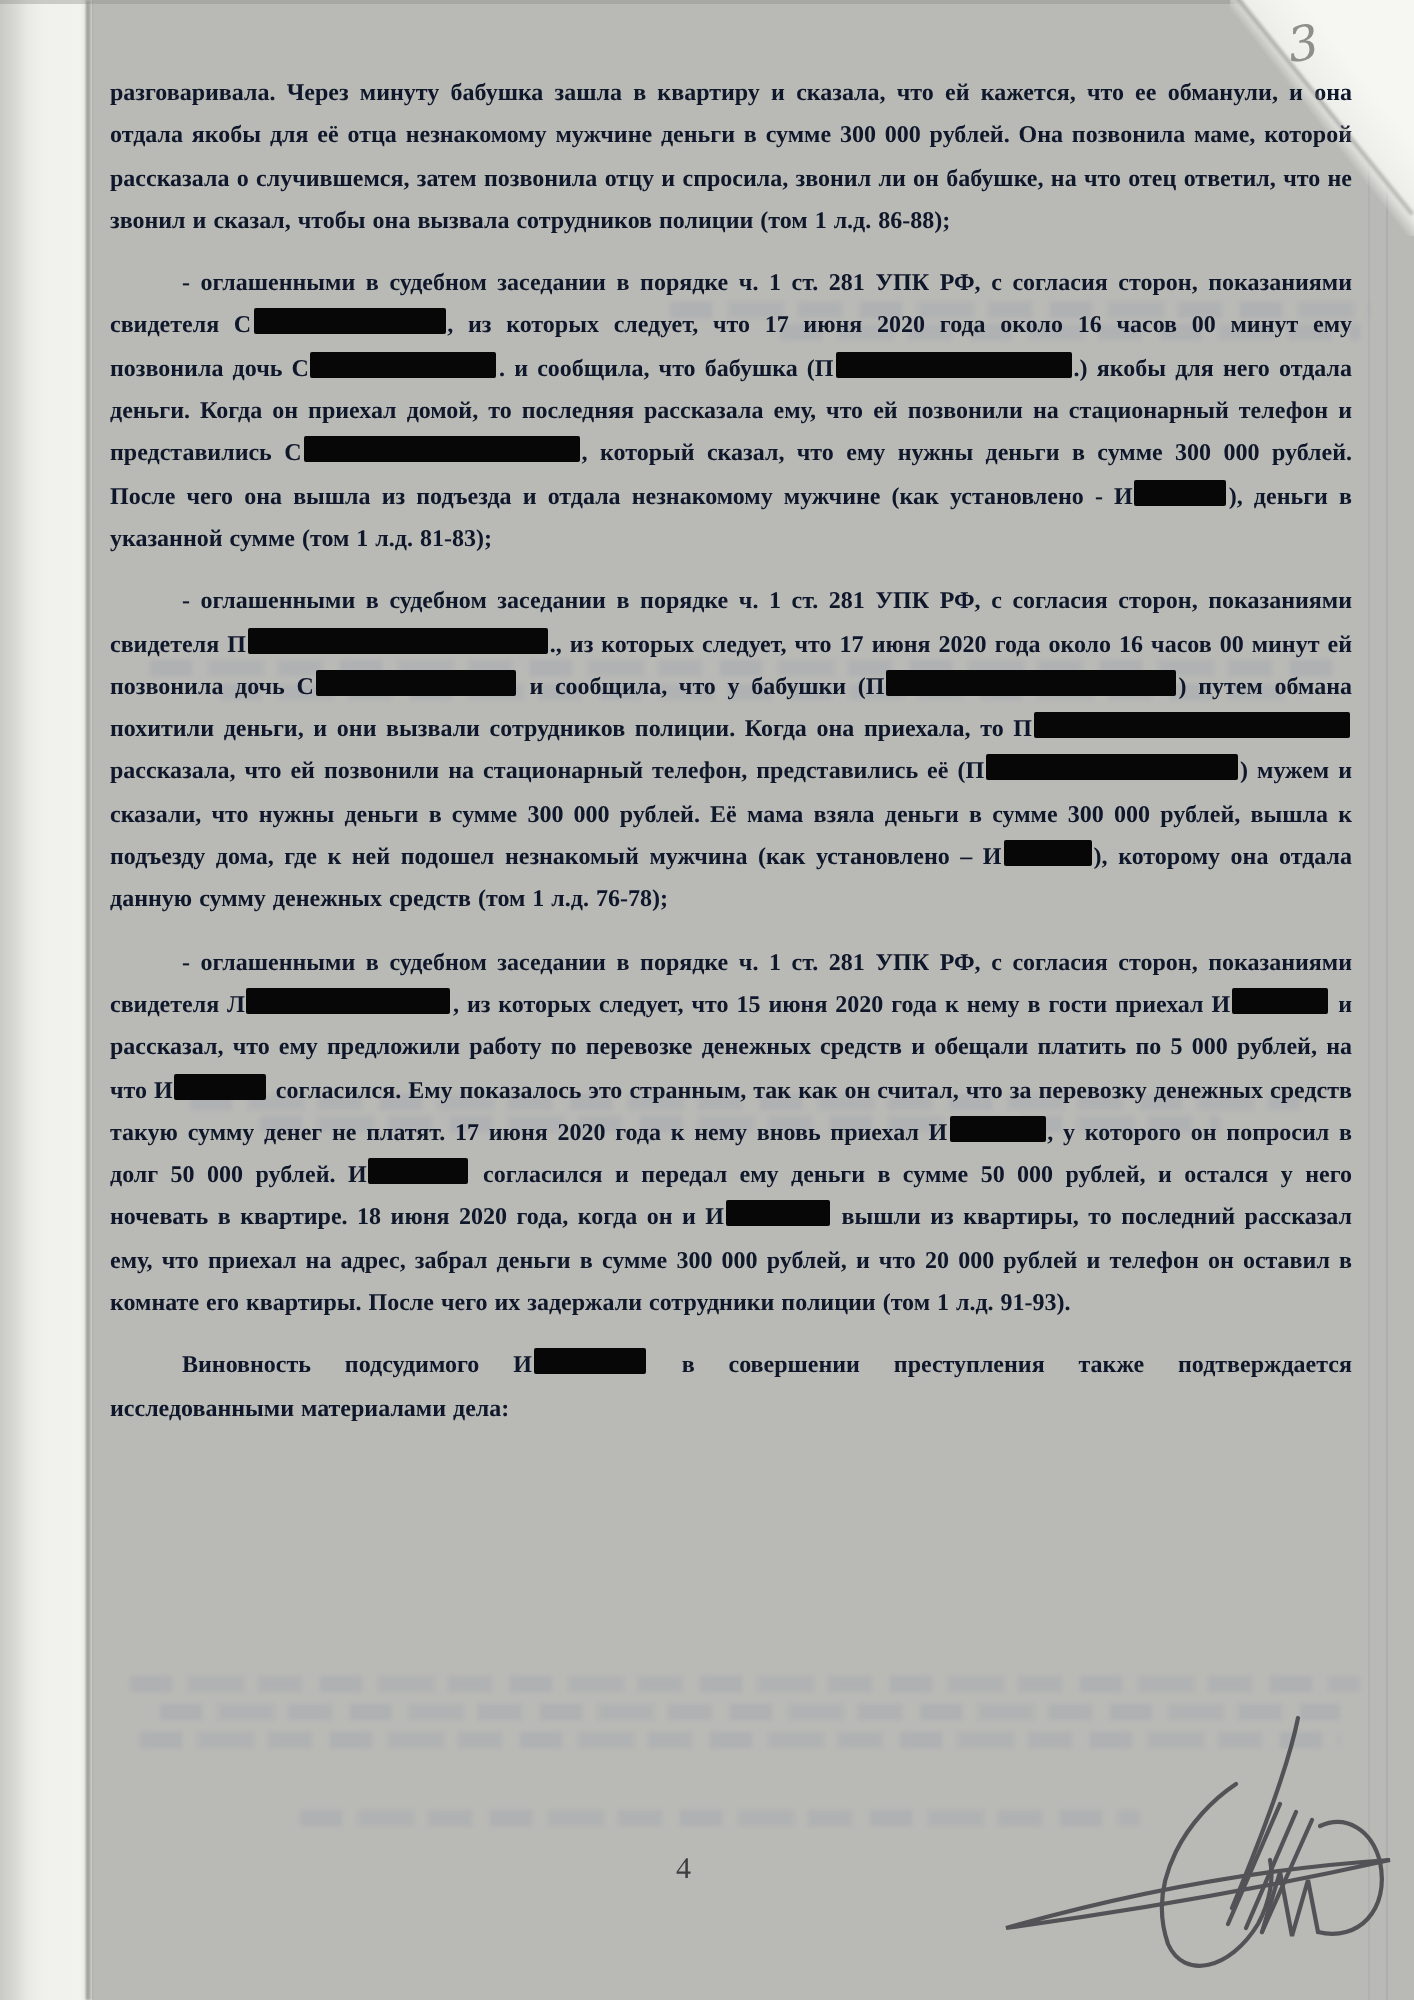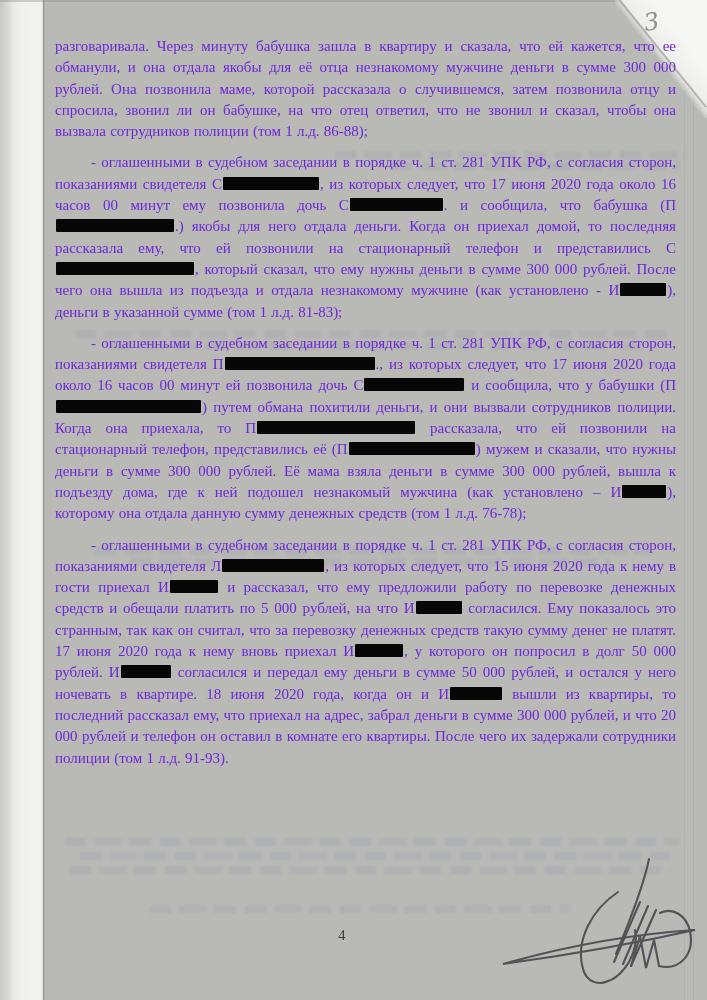--- a/index.html
+++ b/index.html
@@ -41,22 +41,22 @@
     transform:rotate(-9deg);
   }
   .footer-num{
     position:absolute;left:338px;top:927px;z-index:6;
     font-size:15px;color:#3d3d41;letter-spacing:1px;
   }
   .signature{position:absolute;left:497px;top:856px;z-index:7;}
   
   .text-block{
     position:absolute;left:55px;top:36px;width:621px;z-index:5;
-    font-size:15px;line-height:21.3px;color:#6d28d9;
-    text-align:justify;word-spacing:.5px;
+    font-size:12px;line-height:21.3px;color:#0f172a;
+    text-align:justify;word-spacing:.5px;font-weight:bold;
   }
   .text-block p.para{margin:0 0 10px 0;}
   .text-block p.indent{text-indent:36px;}
   .redaction{
     display:inline-block;height:13px;background:#070707;
     vertical-align:-1px;margin:0 1px;border-radius:1px;
   }
   
   .bleed{
     position:absolute;height:8px;z-index:1;opacity:.55;border-radius:2px;pointer-events:none;
@@ -89,20 +89,21 @@
   <div class="bleed" style="left:65px;top:838px;width:615px;"></div>
   <div class="bleed" style="left:80px;top:852px;width:590px;"></div>
   <div class="bleed" style="left:70px;top:866px;width:600px;"></div>
   <div class="bleed" style="left:150px;top:905px;width:420px;"></div>
 
   <div class="text-block">
       <p class="para">разговаривала. Через минуту бабушка зашла в квартиру и сказала, что ей кажется, что ее обманули, и она отдала якобы для её отца незнакомому мужчине деньги в сумме 300 000 рублей. Она позвонила маме, которой рассказала о случившемся, затем позвонила отцу и спросила, звонил ли он бабушке, на что отец ответил, что не звонил и сказал, чтобы она вызвала сотрудников полиции (том 1 л.д. 86-88);</p>
       <p class="para indent">- оглашенными в судебном заседании в порядке ч. 1 ст. 281 УПК РФ, с согласия сторон, показаниями свидетеля С<span class="redaction" style="width: 96px;"></span>, из которых следует, что 17 июня 2020 года около 16 часов 00 минут ему позвонила дочь С<span class="redaction" style="width: 93px;"></span>. и сообщила, что бабушка (П<span class="redaction" style="width: 118px;"></span>.) якобы для него отдала деньги. Когда он приехал домой, то последняя рассказала ему, что ей позвонили на стационарный телефон и представились С<span class="redaction" style="width: 138px;"></span>, который сказал, что ему нужны деньги в сумме 300 000 рублей. После чего она вышла из подъезда и отдала незнакомому мужчине (как установлено - И<span class="redaction" style="width: 46px;"></span>), деньги в указанной сумме (том 1 л.д. 81-83);</p>
       <p class="para indent">- оглашенными в судебном заседании в порядке ч. 1 ст. 281 УПК РФ, с согласия сторон, показаниями свидетеля П<span class="redaction" style="width: 150px;"></span>., из которых следует, что 17 июня 2020 года около 16 часов 00 минут ей позвонила дочь С<span class="redaction" style="width: 100px;"></span> и сообщила, что у бабушки (П<span class="redaction" style="width: 145px;"></span>) путем обмана похитили деньги, и они вызвали сотрудников полиции. Когда она приехала, то П<span class="redaction" style="width: 158px;"></span> рассказала, что ей позвонили на стационарный телефон, представились её (П<span class="redaction" style="width: 126px;"></span>) мужем и сказали, что нужны деньги в сумме 300 000 рублей. Её мама взяла деньги в сумме 300 000 рублей, вышла к подъезду дома, где к ней подошел незнакомый мужчина (как установлено – И<span class="redaction" style="width: 44px;"></span>), которому она отдала данную сумму денежных средств (том 1 л.д. 76-78);</p>
       <p class="para indent">- оглашенными в судебном заседании в порядке ч. 1 ст. 281 УПК РФ, с согласия сторон, показаниями свидетеля Л<span class="redaction" style="width: 102px;"></span>, из которых следует, что 15 июня 2020 года к нему в гости приехал И<span class="redaction" style="width: 48px;"></span> и рассказал, что ему предложили работу по перевозке денежных средств и обещали платить по 5 000 рублей, на что И<span class="redaction" style="width: 46px;"></span> согласился. Ему показалось это странным, так как он считал, что за перевозку денежных средств такую сумму денег не платят. 17 июня 2020 года к нему вновь приехал И<span class="redaction" style="width: 48px;"></span>, у которого он попросил в долг 50 000 рублей. И<span class="redaction" style="width: 50px;"></span> согласился и передал ему деньги в сумме 50 000 рублей, и остался у него ночевать в квартире. 18 июня 2020 года, когда он и И<span class="redaction" style="width: 52px;"></span> вышли из квартиры, то последний рассказал ему, что приехал на адрес, забрал деньги в сумме 300 000 рублей, и что 20 000 рублей и телефон он оставил в комнате его квартиры. После чего их задержали сотрудники полиции (том 1 л.д. 91-93).</p>
+      <p class="para indent">Виновность подсудимого И<span class="redaction" style="width: 56px;"></span> в совершении преступления также подтверждается исследованными материалами дела:</p>
     </div>
 
   <div class="edge-left"></div>
   <div class="crease"></div>
   <div class="top-edge"></div>
   <div class="edge-right"></div>
   <div class="corner-fold"></div>
   <div class="fold-line"></div>
 
   <div class="corner-num">3</div>

